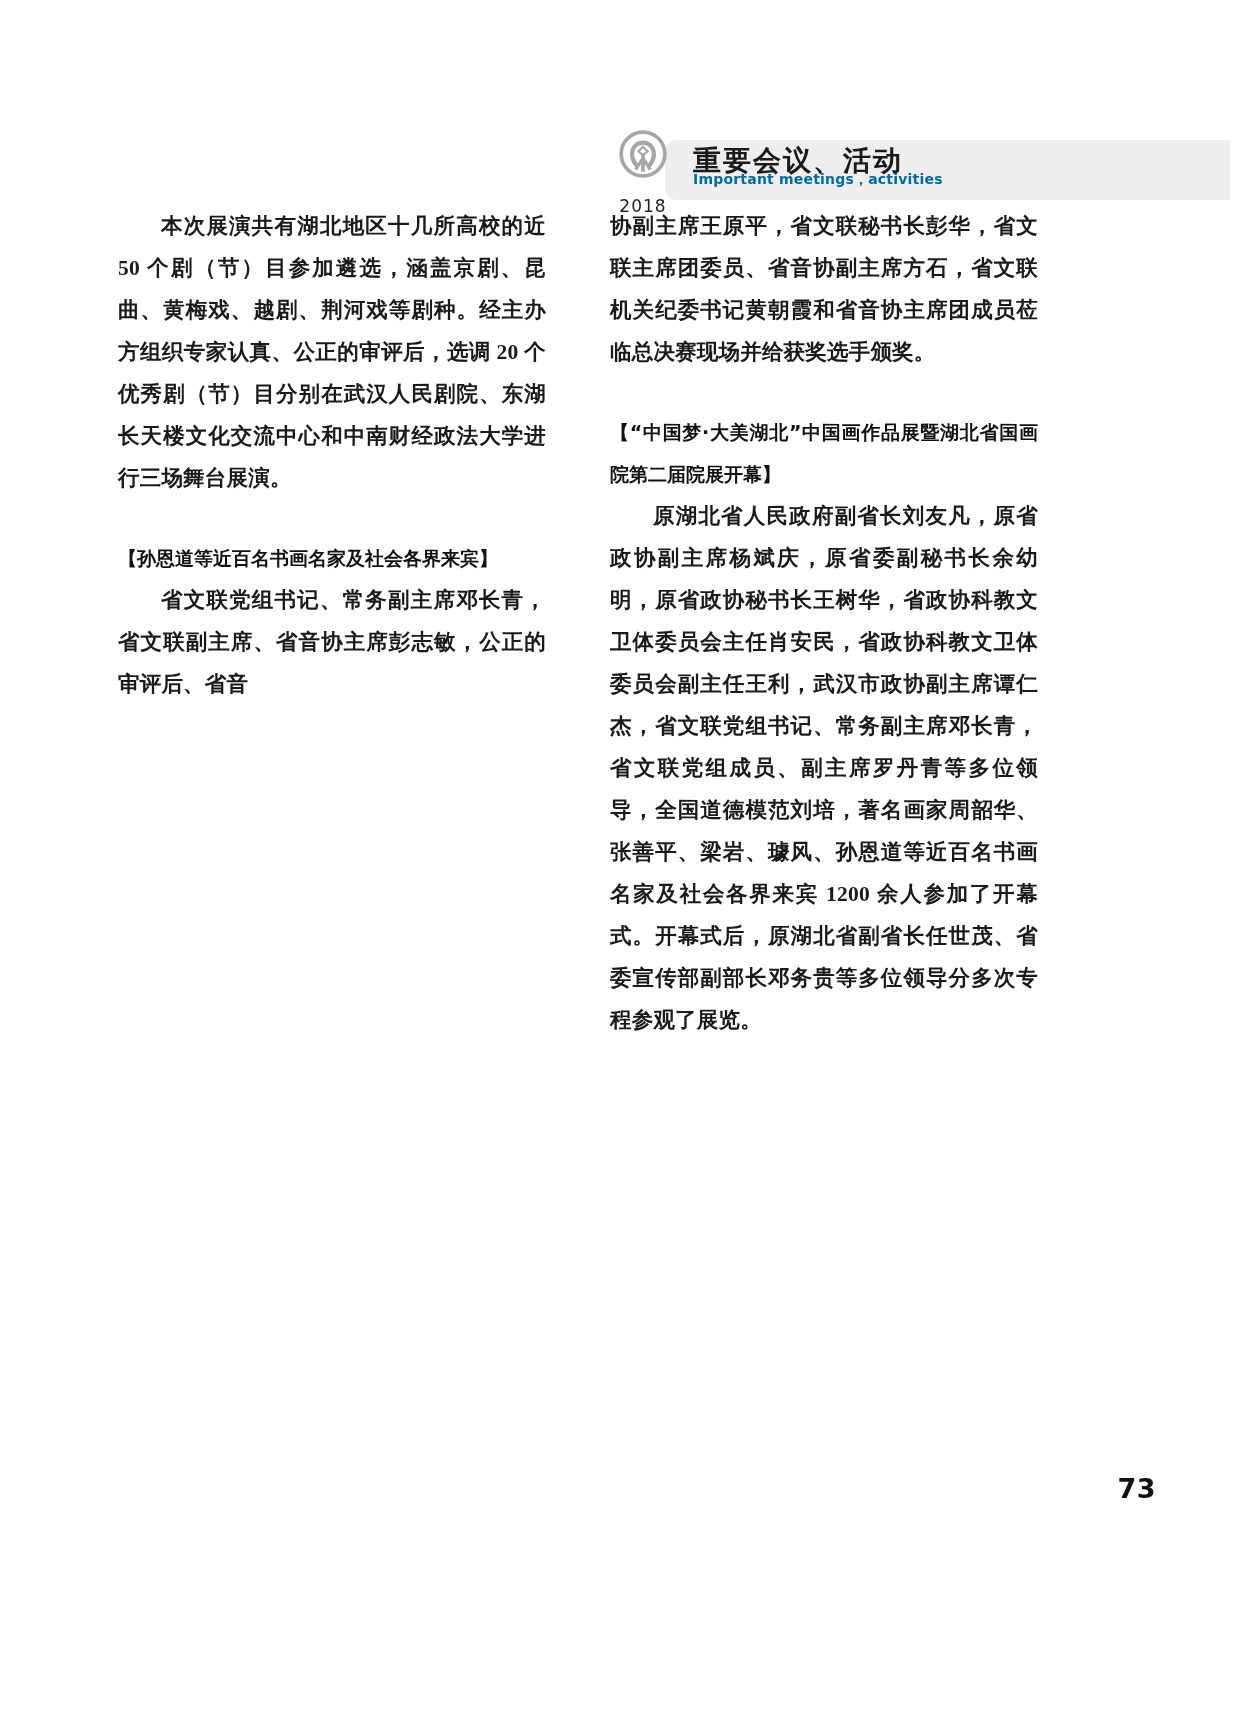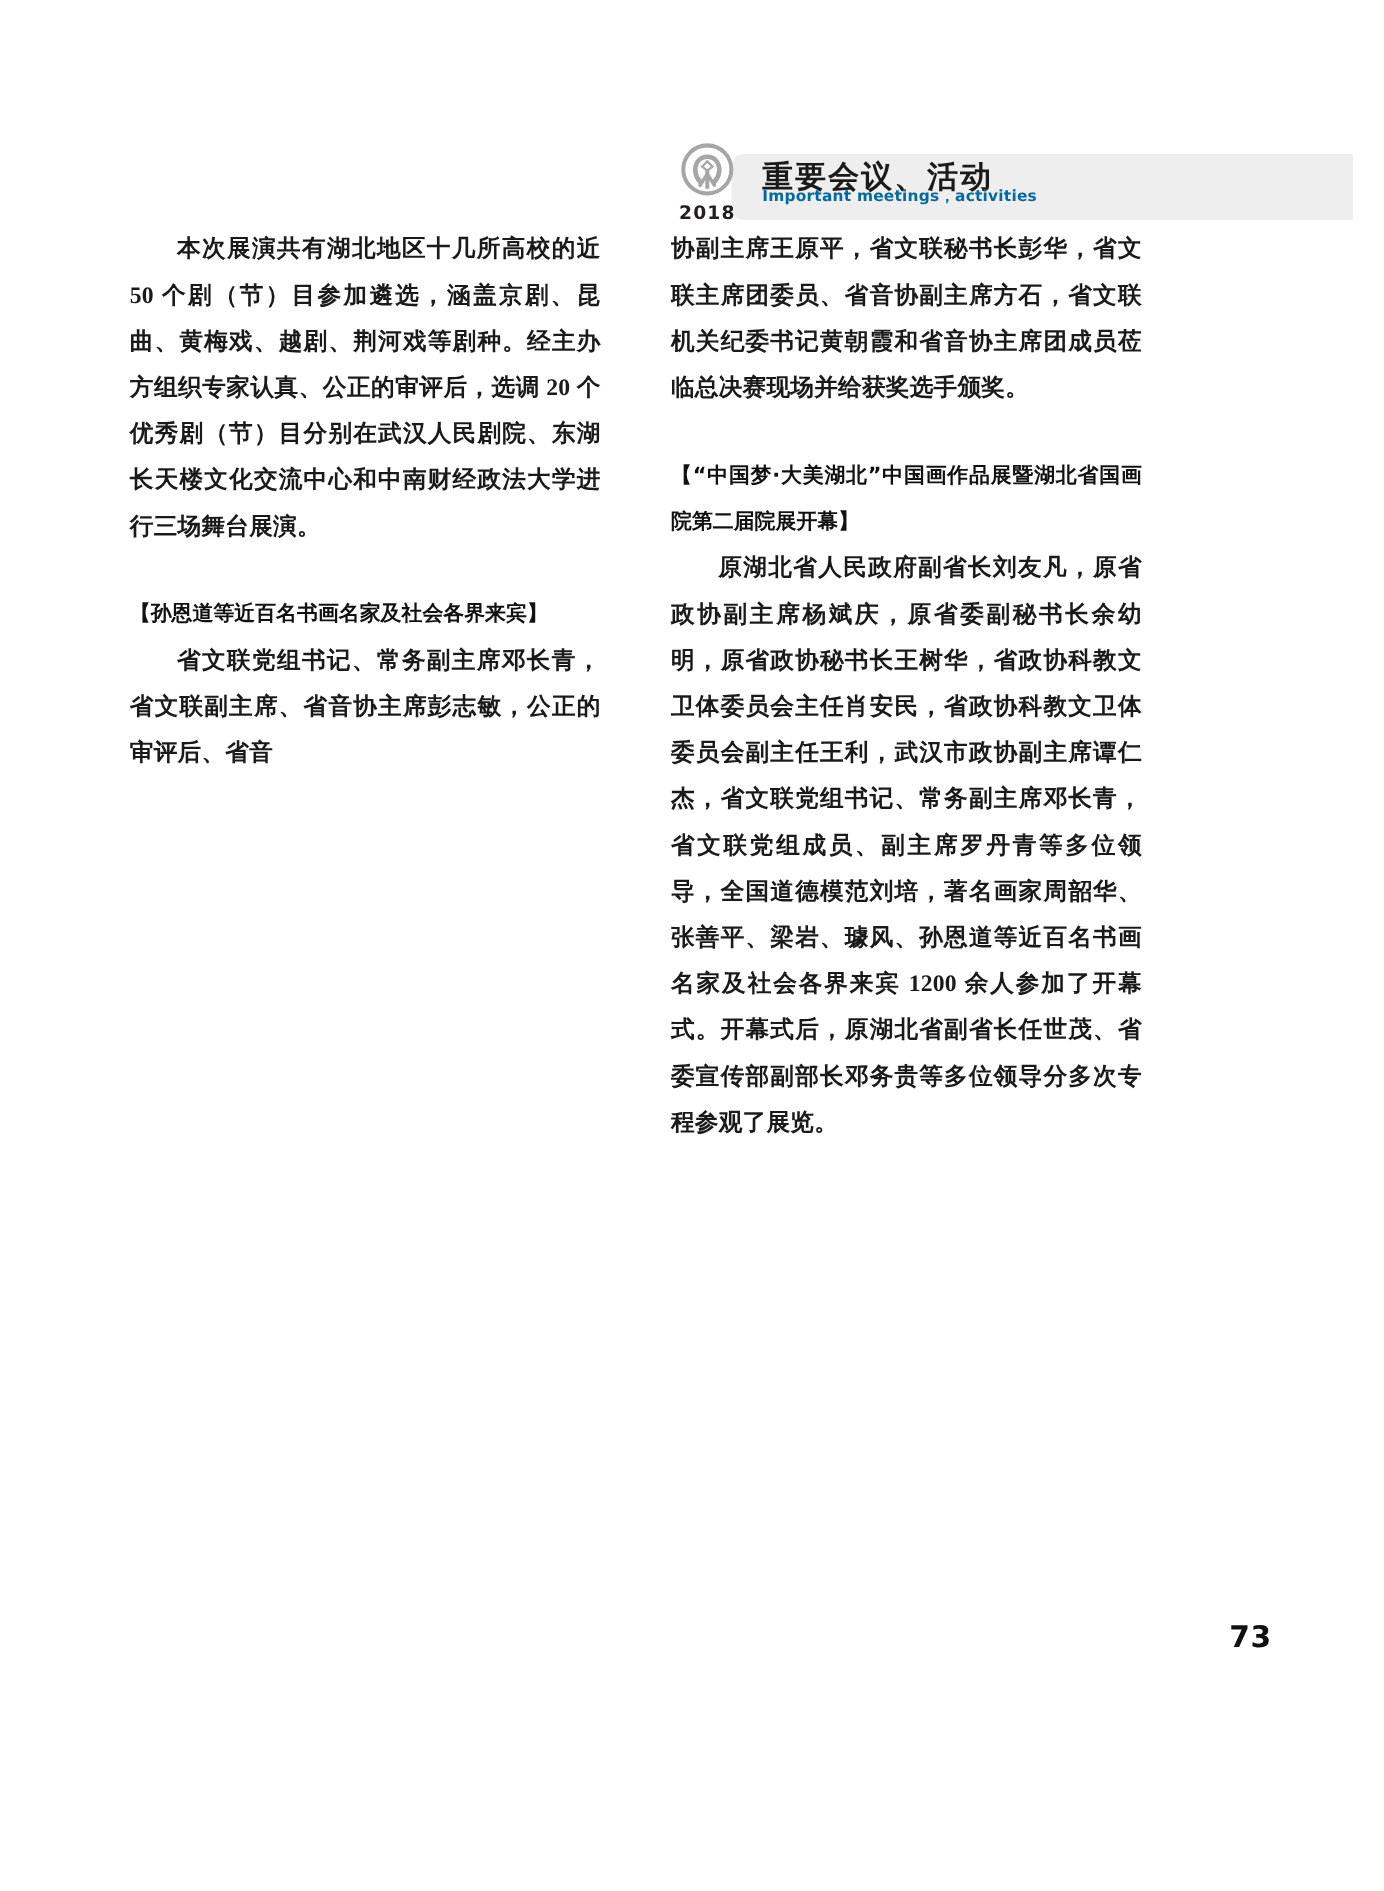--- a/index.html
+++ b/index.html
@@ -49,25 +49,25 @@
     text-align: center;
   }
   .logo-mark {
     width: 52px;
     height: 52px;
     margin: 0 auto;
     display: block;
   }
   .logo-year {
     font-family: "DejaVu Sans", sans-serif;
-    font-weight: 700;
+    font-weight: 400;
     font-size: 17px;
     letter-spacing: 1px;
     color: #231f20;
-    margin-top: 6px;
+    margin-top: 18px;
     line-height: 1;
   }
   .header-cn {
     position: absolute;
     left: 693px;
     top: 84px;
     font-family: "DejaVu Sans", "Liberation Sans", sans-serif;
     font-weight: 700;
     font-size: 28px;
     letter-spacing: 2px;

